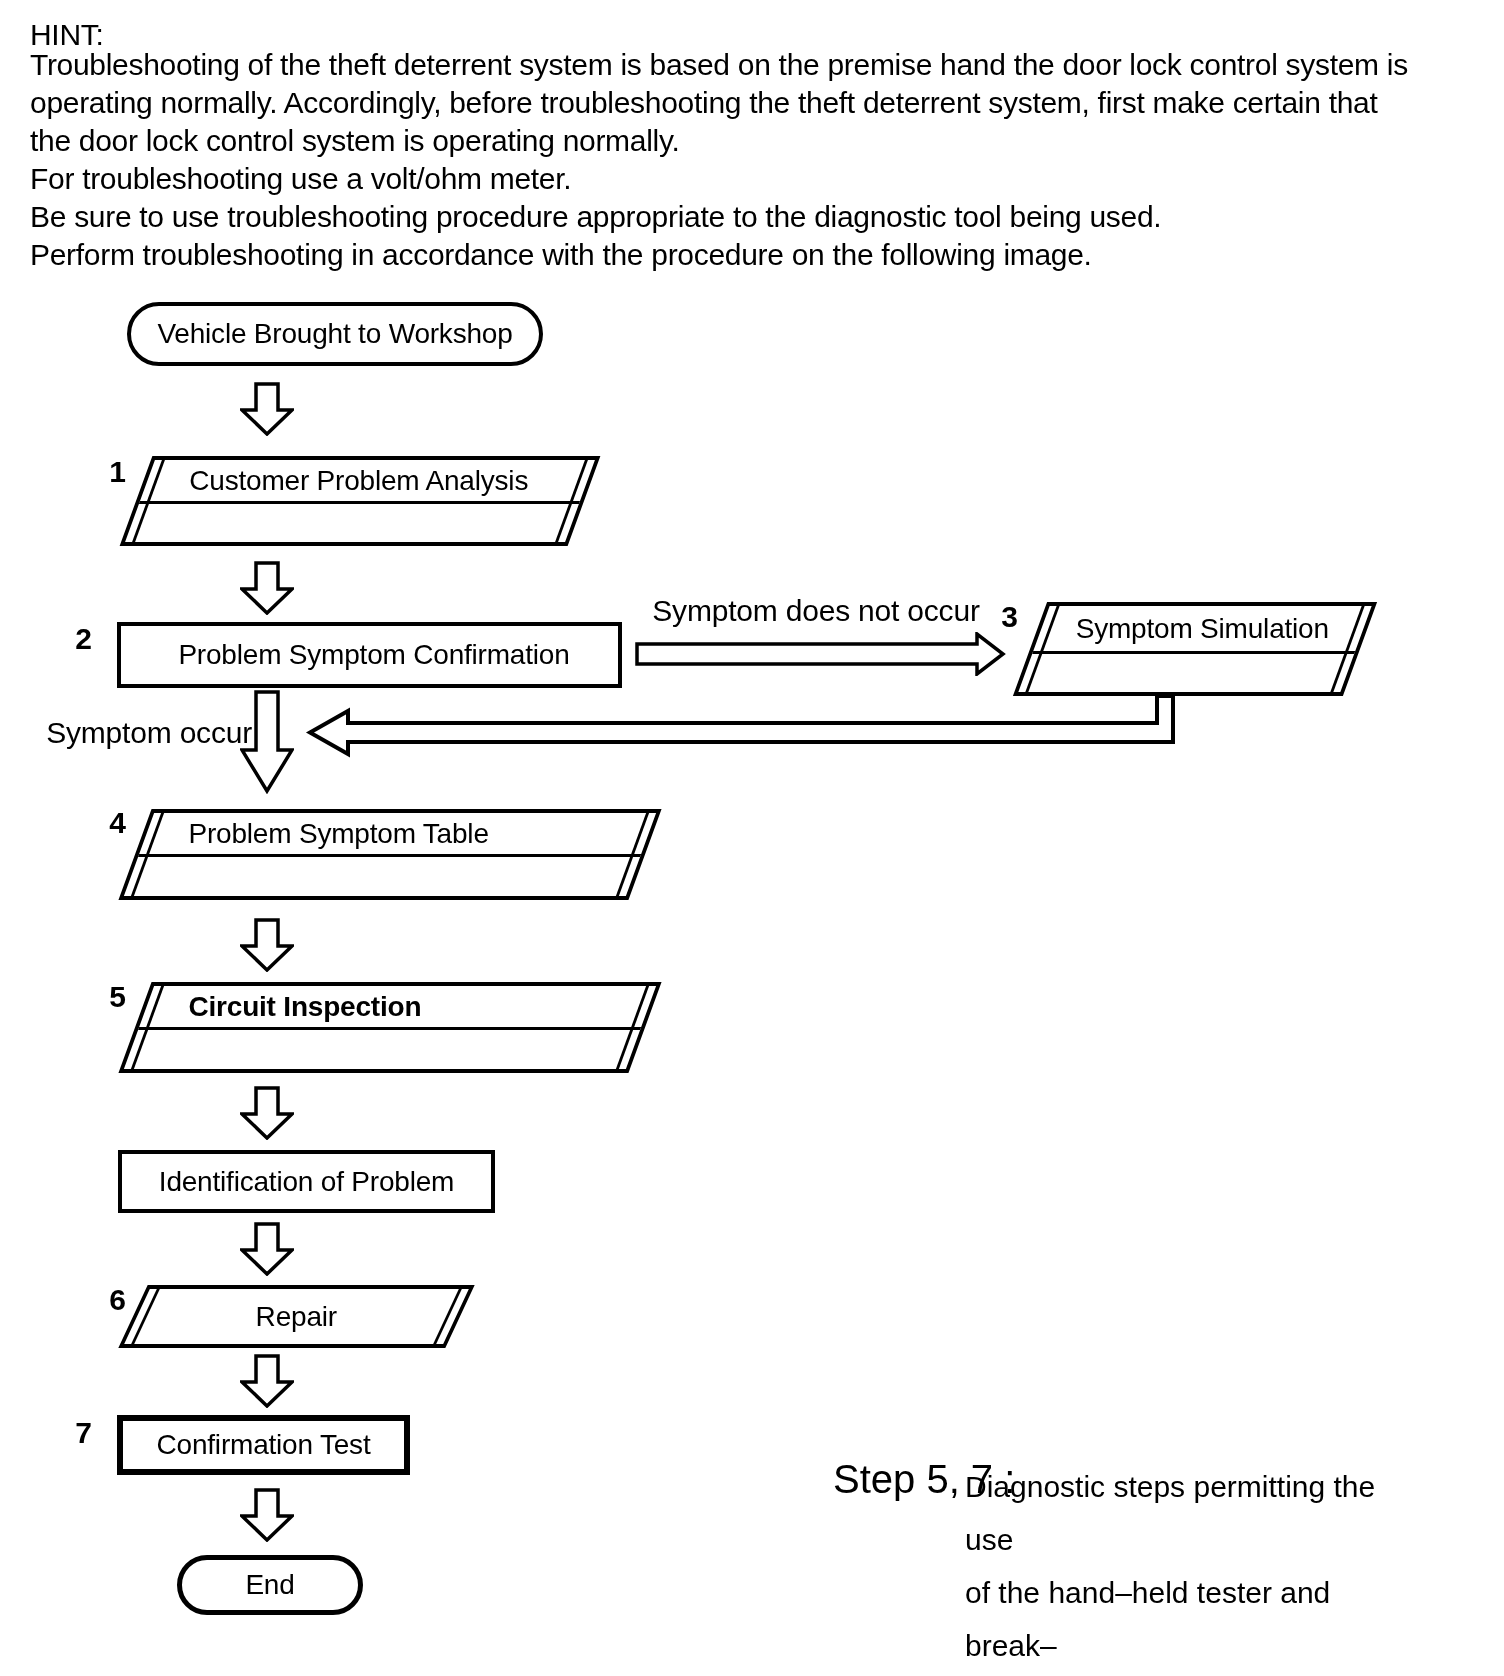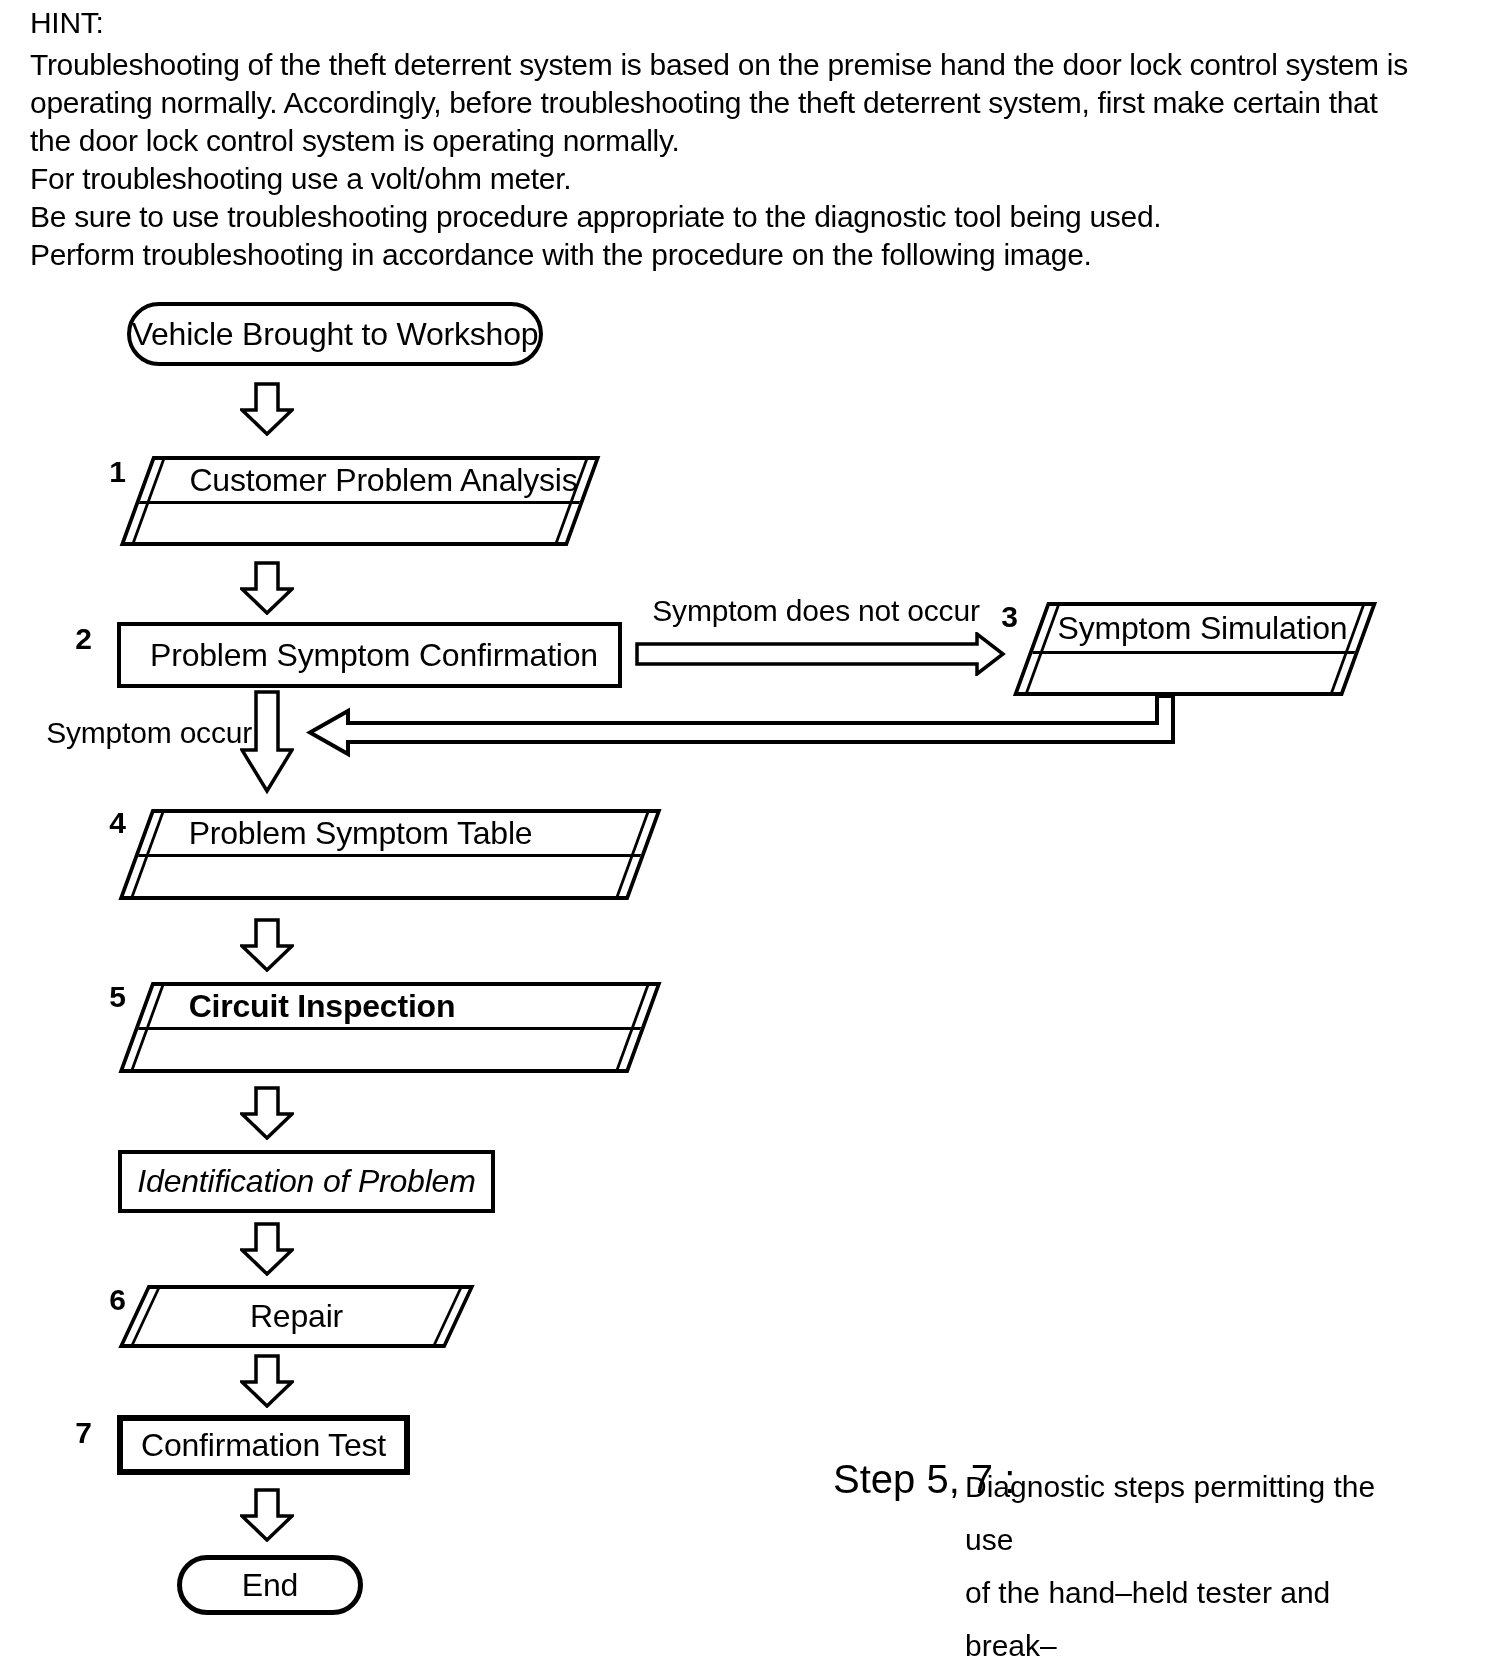--- a/index.html
+++ b/index.html
@@ -18,21 +18,21 @@
   }
   .hint-line {
     position: absolute;
     left: 30px;
     font-size: 30px;
     line-height: 38px;
     white-space: nowrap;
     letter-spacing: -0.3px;
   }
   .node-text {
-    font-size: 32px;
+    font-size: 28px;
     letter-spacing: -0.2px;
     white-space: nowrap;
   }
   .stadium {
     position: absolute;
     border: 4px solid #000;
     border-radius: 40px;
     background: #fff;
     display: flex;
     align-items: center;
@@ -112,21 +112,21 @@
     line-height: 53px;
     white-space: pre-line;
   }
 </style>
 </head>
 <body>
 
 <div id="canvas">
 
   <div>
-    <div class="hint-line" style="top:4px">HINT:</div>
+    <div class="hint-line" style="top:16px">HINT:</div>
     <div class="hint-line" style="top:46px">Troubleshooting of the theft deterrent system is based on the premise hand the door lock control system is</div>
     <div class="hint-line" style="top:84px">operating normally. Accordingly, before troubleshooting the theft deterrent system, first make certain that</div>
     <div class="hint-line" style="top:122px">the door lock control system is operating normally.</div>
     <div class="hint-line" style="top:160px">For troubleshooting use a volt/ohm meter.</div>
     <div class="hint-line" style="top:198px">Be sure to use troubleshooting procedure appropriate to the diagnostic tool being used.</div>
     <div class="hint-line" style="top:236px">Perform troubleshooting in accordance with the procedure on the following image.</div>
   </div>
 
   <div class="stadium" style="left:127px; top:302px; width:416px; height:64px;">
     <span class="node-text">Vehicle Brought to Workshop</span>
@@ -202,21 +202,21 @@
     <span class="divider" style="top:41px"></span>
     <div class="row" style="top:0; height:41px;">
       <span class="unskew left-pad node-text" style="font-weight:bold">Circuit Inspection</span>
     </div>
   </div>
 
   <svg class="arrow-svg" style="left:240px; top:1086px;" width="54" height="54" viewBox="0 0 54 54">
     <path d="M16 2 H38 V28 H52 L27 52 L2 28 H16 Z" fill="#fff" stroke="#000" stroke-width="3.5"></path>
   </svg>
 
-  <div class="rect" style="left:118px; top:1150px; width:377px; height:63px;font-style:italic;">
+  <div class="rect" style="left:118px; top:1150px; width:377px; height:63px;">
     <span class="node-text">Identification of Problem</span>
   </div>
 
   <svg class="arrow-svg" style="left:240px; top:1222px;" width="54" height="54" viewBox="0 0 54 54">
     <path d="M16 2 H38 V28 H52 L27 52 L2 28 H16 Z" fill="#fff" stroke="#000" stroke-width="3.5"></path>
   </svg>
 
   <div class="step-num" style="left:66px; top:1283px;">6</div>
   <div class="para skew25" style="left:133px; top:1285px; width:327px; height:63px;">
     <span class="slant-l"></span>

